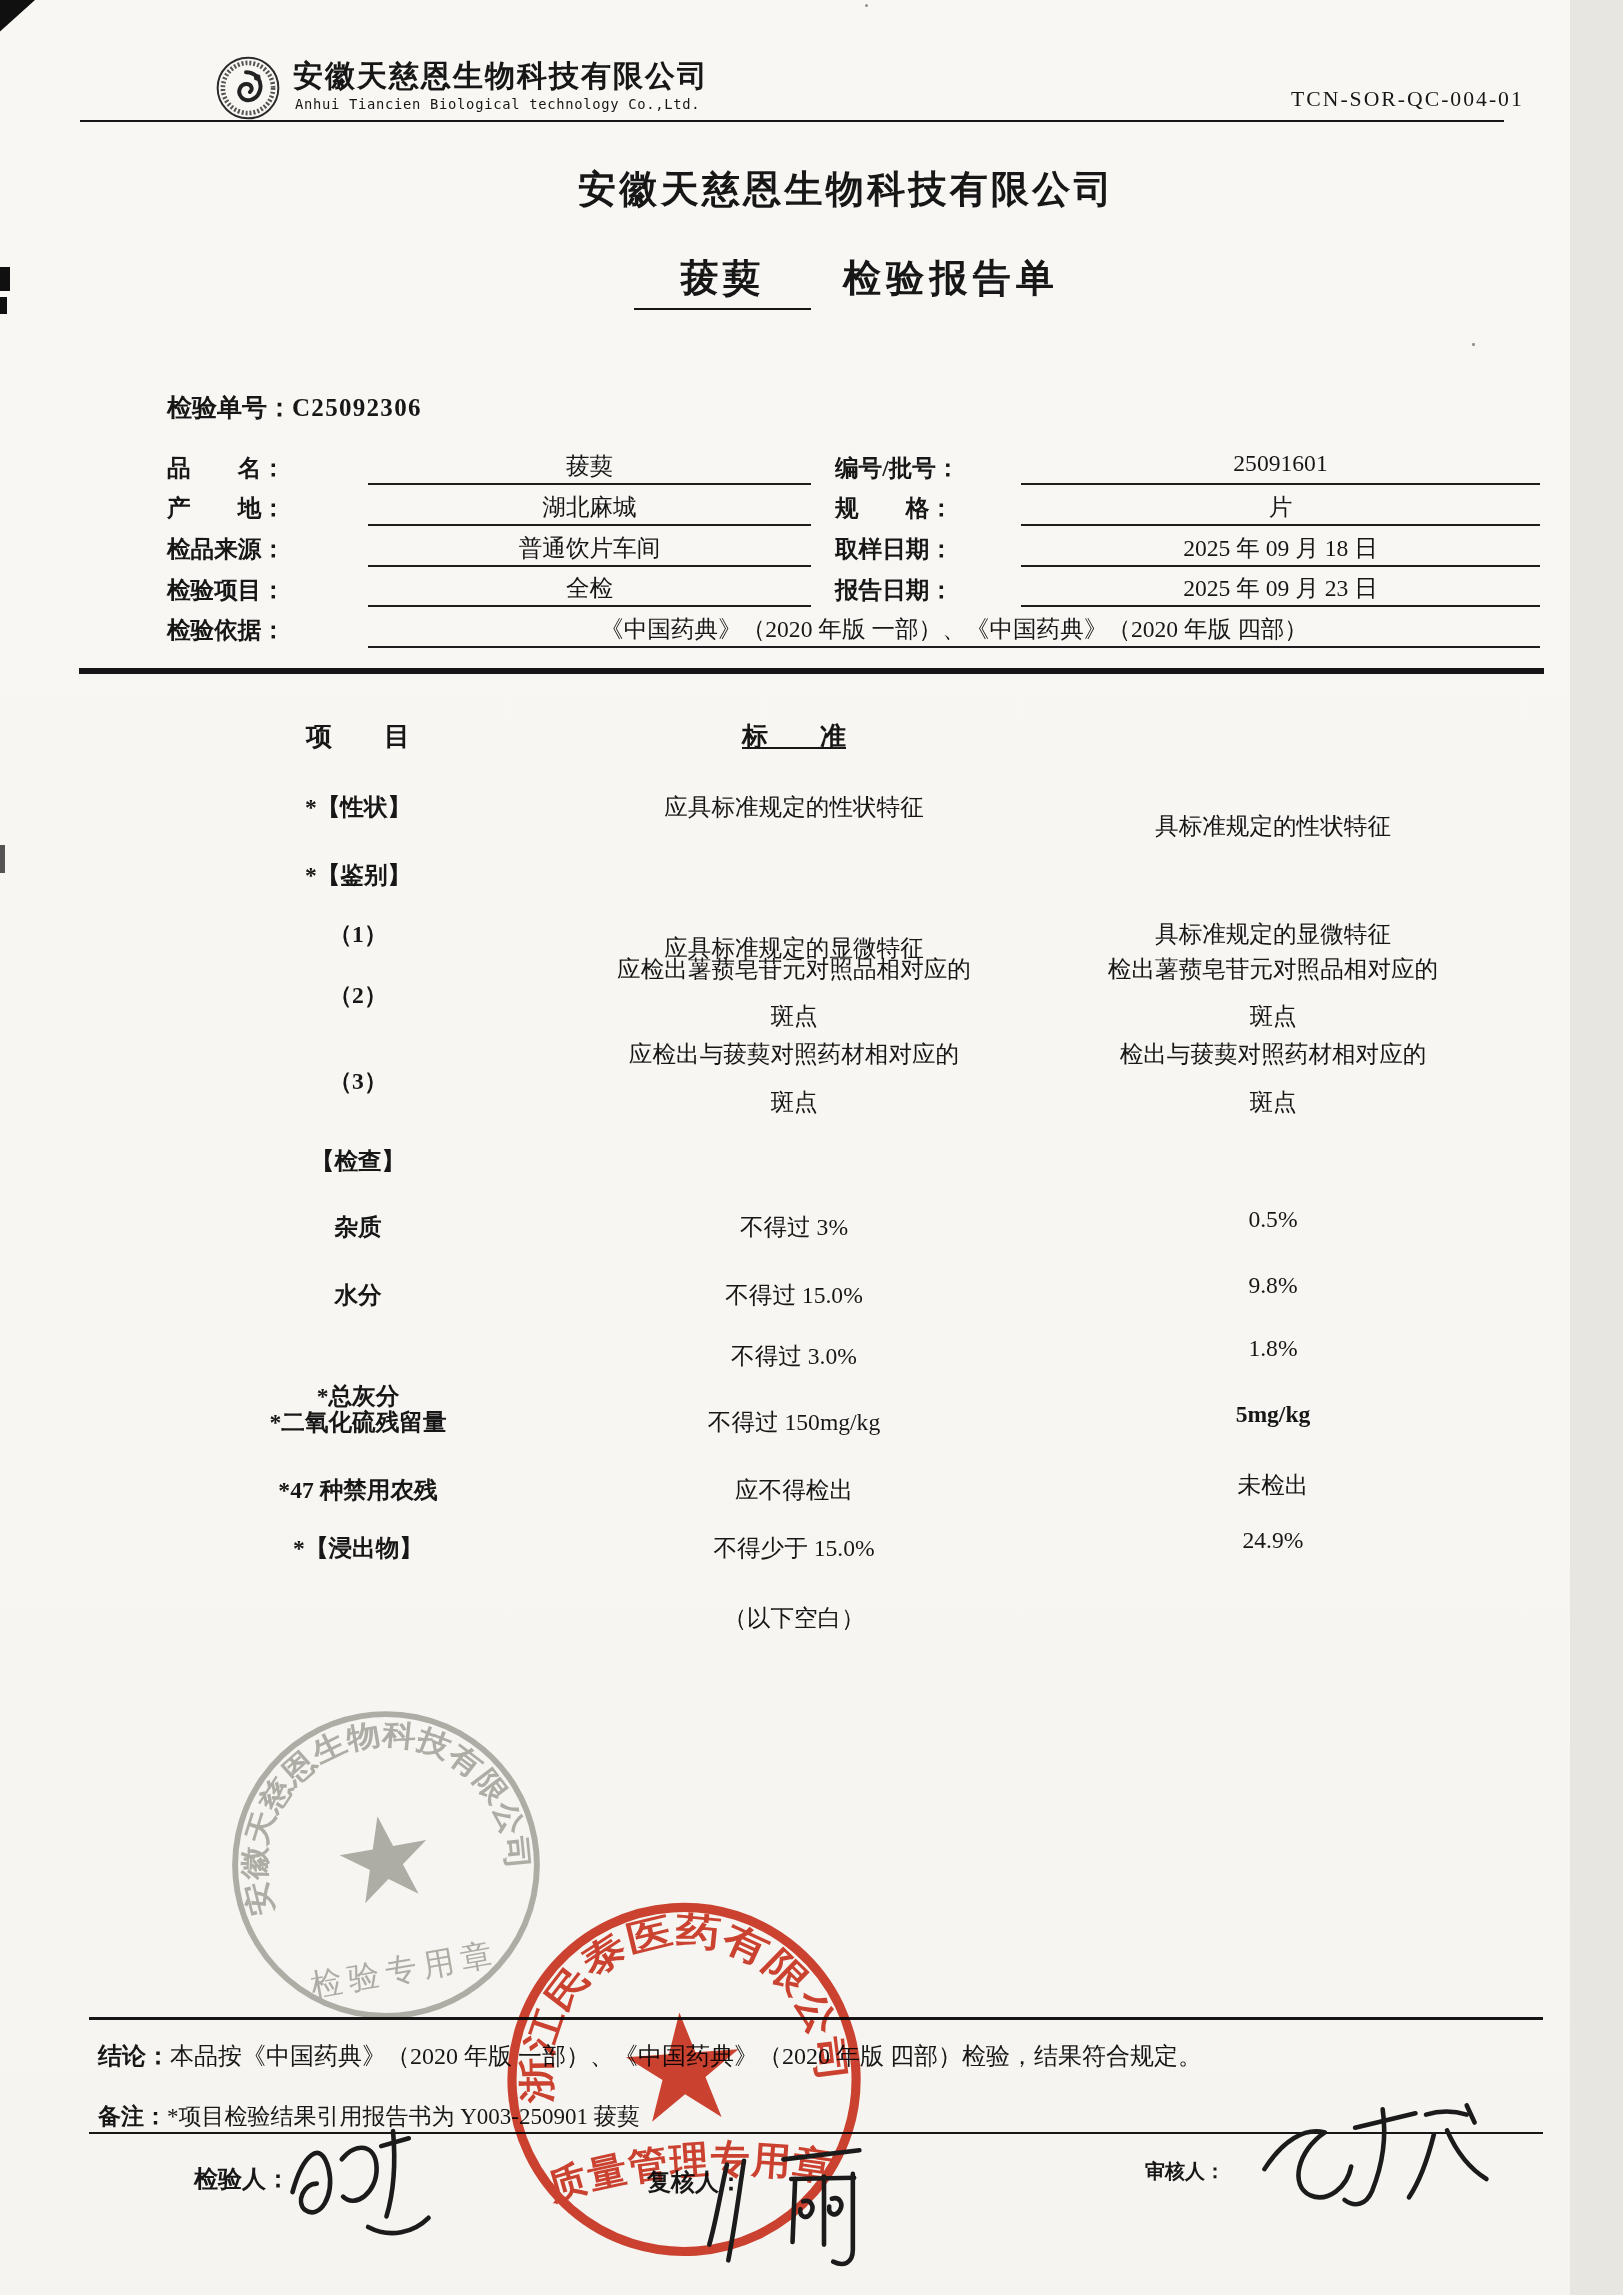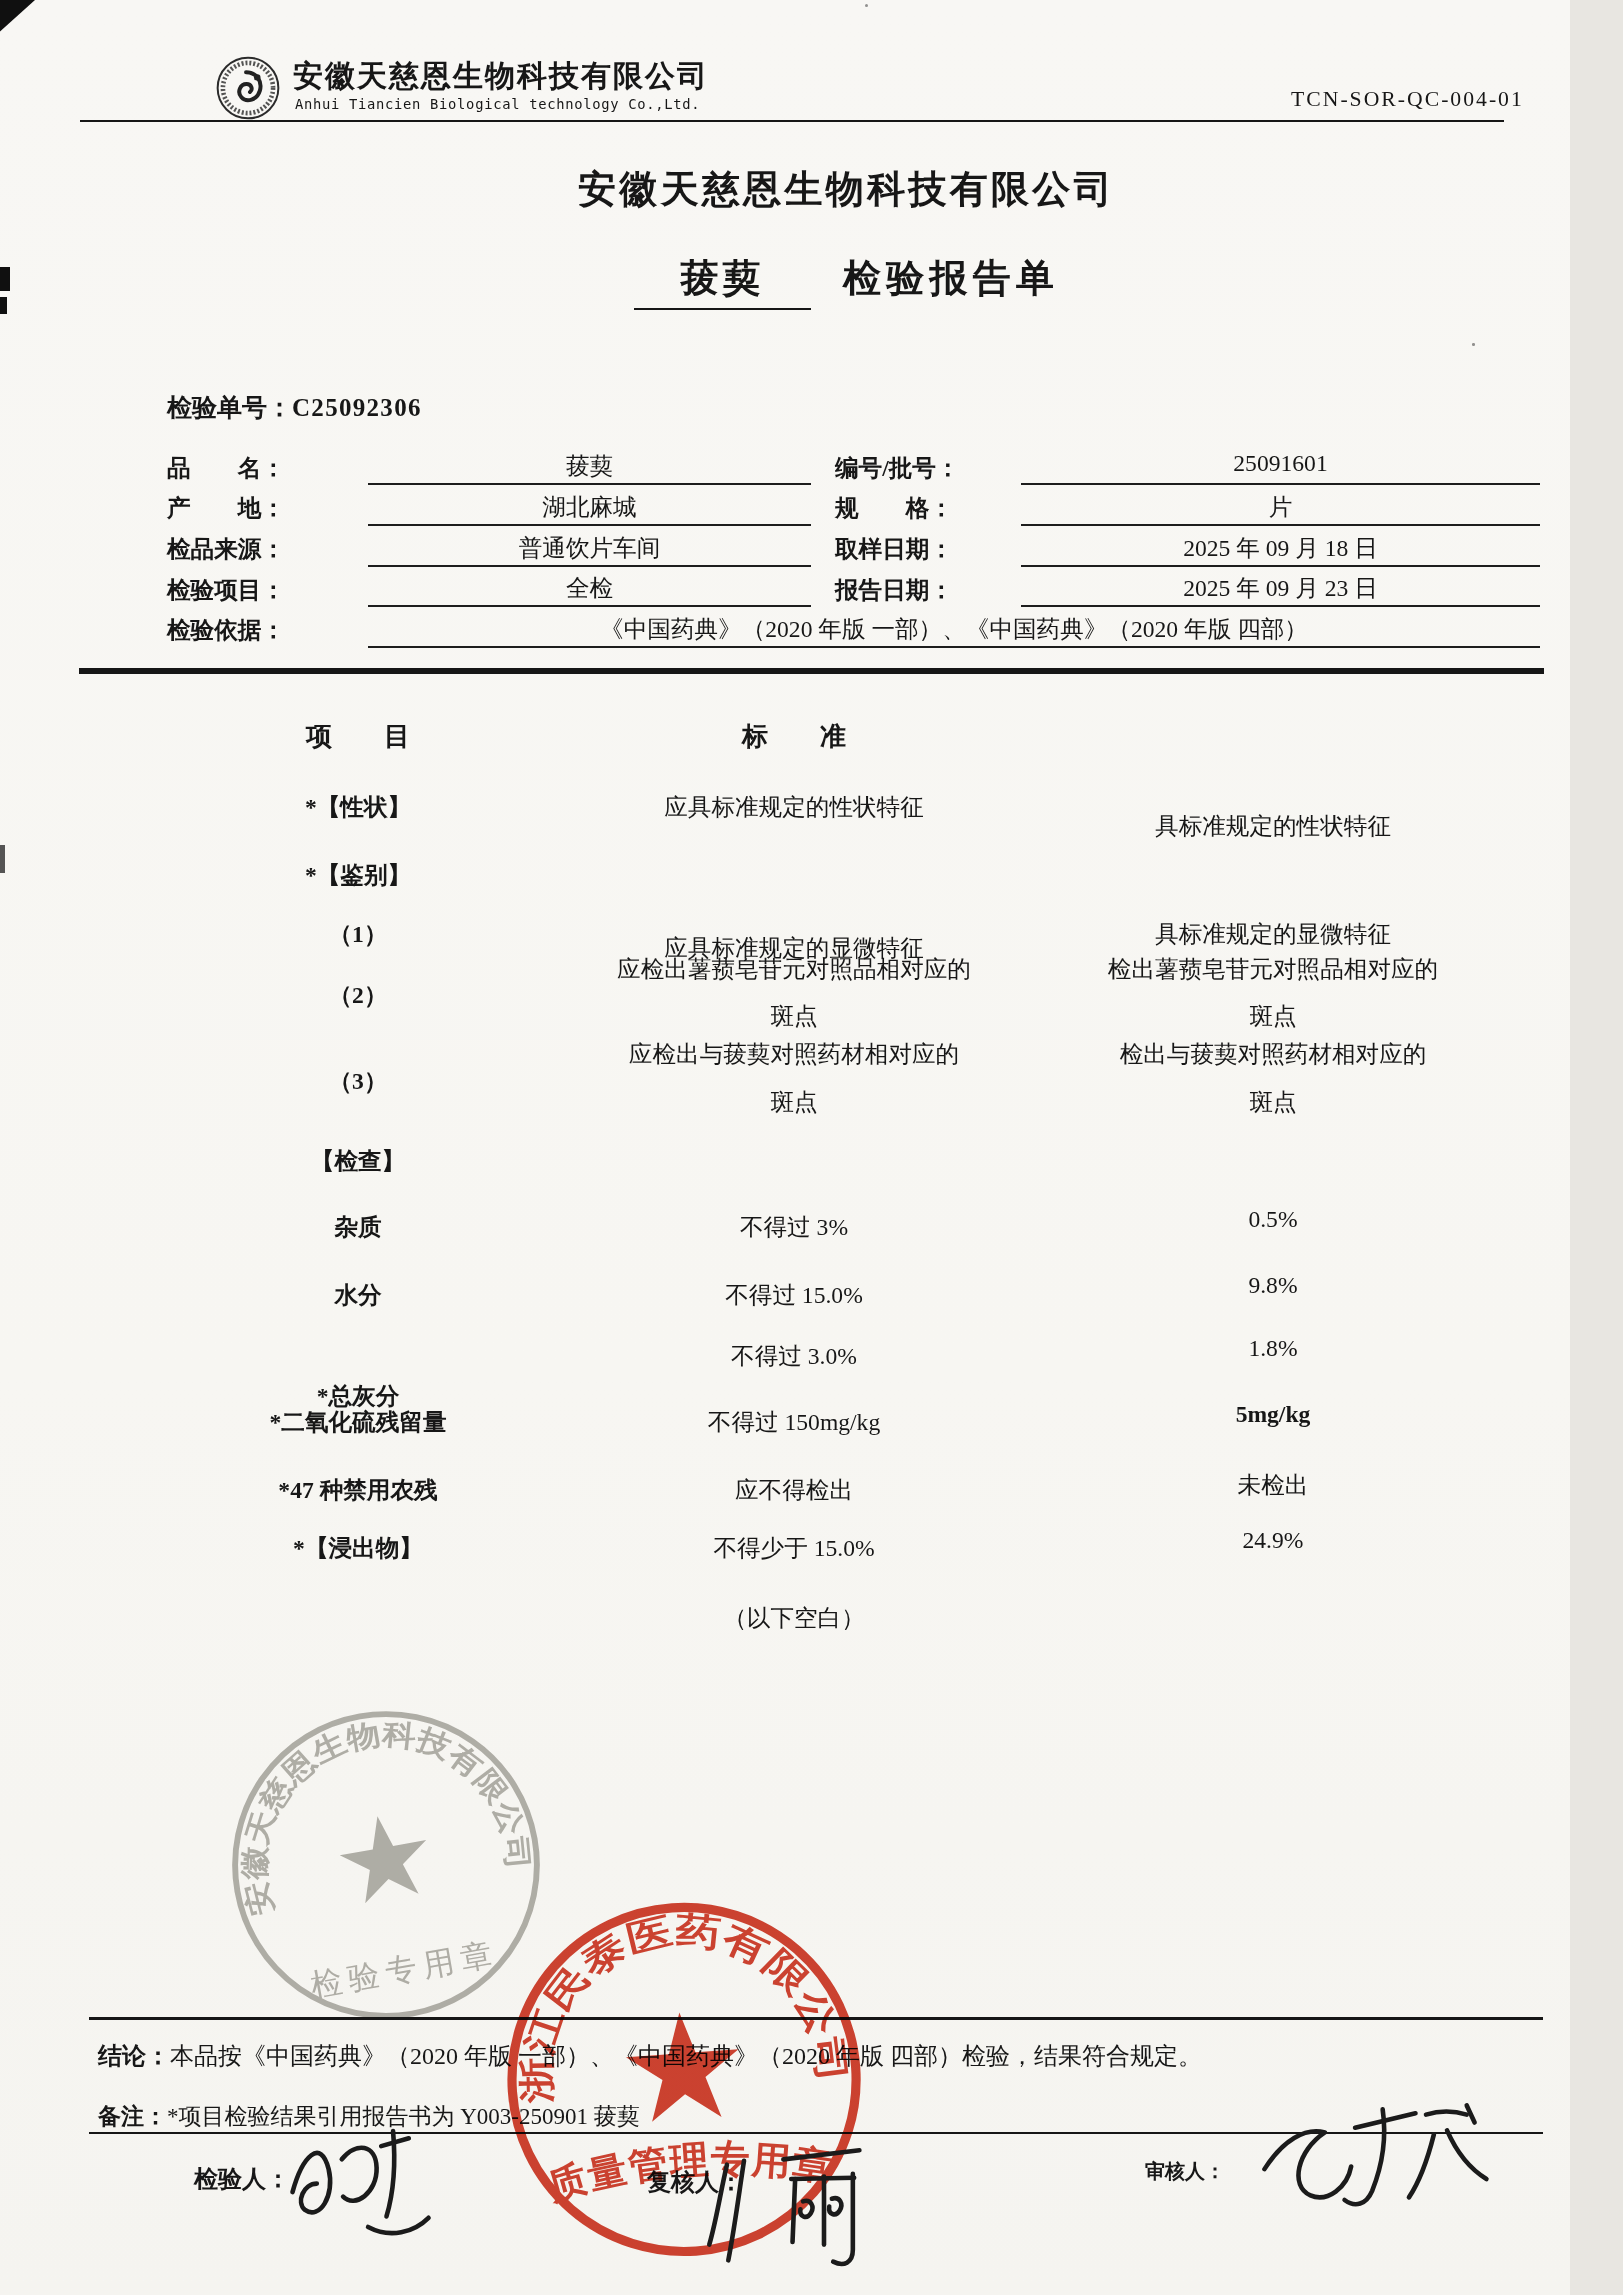--- a/index.html
+++ b/index.html
@@ -85,21 +85,21 @@
   <div class="val" style="left:1021px;top:532px;width:519px;">2025 年 09 月 18 日</div>
   <div class="val" style="left:1021px;top:572px;width:519px;">2025 年 09 月 23 日</div>
   <div class="uline" style="left:1021px;top:483px;width:519px;"></div>
   <div class="uline" style="left:1021px;top:524px;width:519px;"></div>
   <div class="uline" style="left:1021px;top:565px;width:519px;"></div>
   <div class="uline" style="left:1021px;top:605px;width:519px;"></div>
 
   <div class="rule" style="left:79px;top:668px;width:1465px;height:5.9px;"></div>
 
   <div class="c1 th" style="top:719px;">项　　目</div>
-  <div class="c2 th" style="top:719px;">标　　准</div>
+  <div class="c2 th" style="top:719px;text-decoration:underline;">标　　准</div>
 
   <div class="c1" style="top:791px;">*【性状】</div>
   <div class="c2" style="top:791px;">应具标准规定的性状特征</div>
   <div class="c3" style="top:810px;">具标准规定的性状特征</div>
 
   <div class="c1" style="top:859px;">*【鉴别】</div>
 
   <div class="c1" style="top:918px;">（1）</div>
   <div class="c2" style="top:918px;margin-top:14px;">应具标准规定的显微特征</div>
   <div class="c3" style="top:918px;">具标准规定的显微特征</div>

